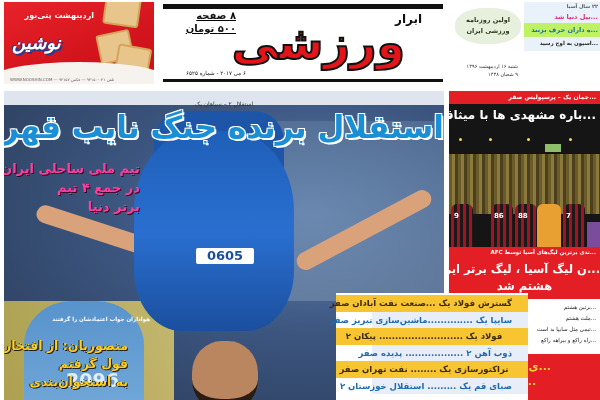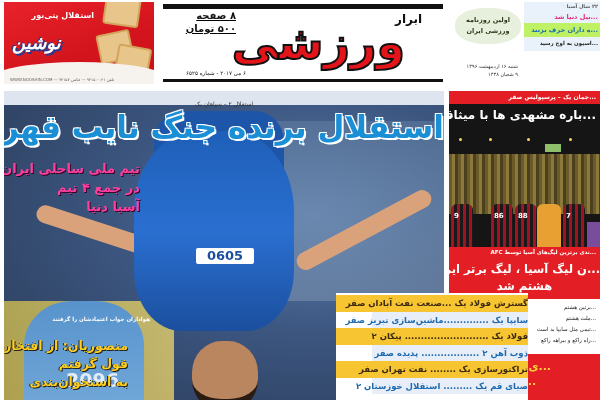--- a/index.html
+++ b/index.html
@@ -116,33 +116,33 @@
   .rc-sub { position:absolute; right:4px; top:158px; font-size:5.5px; color:#fff; font-weight:bold; white-space:nowrap; }
   .rc-head { position:absolute; left:0; top:170px; width:151px; text-align:center; }
   .rc-head span { display:block; font-size:11.5px; font-weight:bold; color:#fff; line-height:17px; white-space:nowrap; }
   .rc-list { position:absolute; left:6px; top:208px; width:145px; height:55px; background:#ffffff; padding:3px 4px; }
   .rc-list span { display:block; font-size:5.5px; color:#222; line-height:11px; text-align:right; white-space:nowrap; }
   .rc-bottom { position:absolute; left:0; top:268px; width:151px; text-align:center; }
   .rc-bottom span { display:block; font-size:11px; font-weight:bold; color:#ffd23a; line-height:15px; white-space:nowrap; }
 
   
   .results { position:absolute; left:336px; top:293px; width:192px; height:107px; background:#ffffff; padding-top:2px; }
-  .results .row { height:16.5px; line-height:16.5px; font-size:8.5px; font-weight:bold; text-align:right; padding-right:0; white-space:nowrap; }
+  .results .row { height:16.5px; line-height:16.5px; font-size:8.5px; font-weight:bold; text-align:center; padding-right:16px; white-space:nowrap; }
   .results .row.y { background:#f7c531; color:#3b2a10; }
   .results .row.b { background:#e8eef7; color:#1d6ab1;margin-left:36px; }
 </style>
 </head>
 <body>
 
 <div class="ad">
   <div class="biscuit b1"></div>
   <div class="biscuit b2"></div>
   <div class="biscuit b3"></div>
   <div class="milk"></div>
-  <span class="ad-sub">استقلال پتی‌بور</span>
+  <span class="ad-sub">اردیبهشت پتی‌بور</span>
   <span class="ad-brand">نوشین</span>
   <span class="ad-foot">WWW.NOOSHIN.COM — تلفن ۰۲۱-۹۲۱۵۰ — فکس ۹۲۱۵۷</span>
 </div>
 
 <div class="rule-top"></div>
 <div class="rule-bot"></div>
 
 <div class="meta">
   <span class="pages">۸ صفحه</span>
   <span class="price">۵۰۰ تومان</span>
@@ -183,21 +183,21 @@
   <div class="head"></div>
 
   <div class="kicker-bar">
     <span>استقلال ۲ – سپاهان یک</span>
   </div>
   <div class="headline">استقلال برنده جنگ نایب قهرمانی</div>
 
   <div class="side-story">
     <span>تیم ملی ساحلی ایران</span>
     <span>در جمع ۴ تیم</span>
-    <span>آسیا دنیا</span>
+    <span>برتر دنیا</span>
   </div>
 
   <div class="caption-small">هواداران جواب اعتمادشان را گرفتند</div>
   <div class="quote">
     <span>منصوریان: از افتخاری</span>
     <span>قول گرفتم</span>
     <span>به استخوان‌بندی</span>
   </div>
 </div>
 

